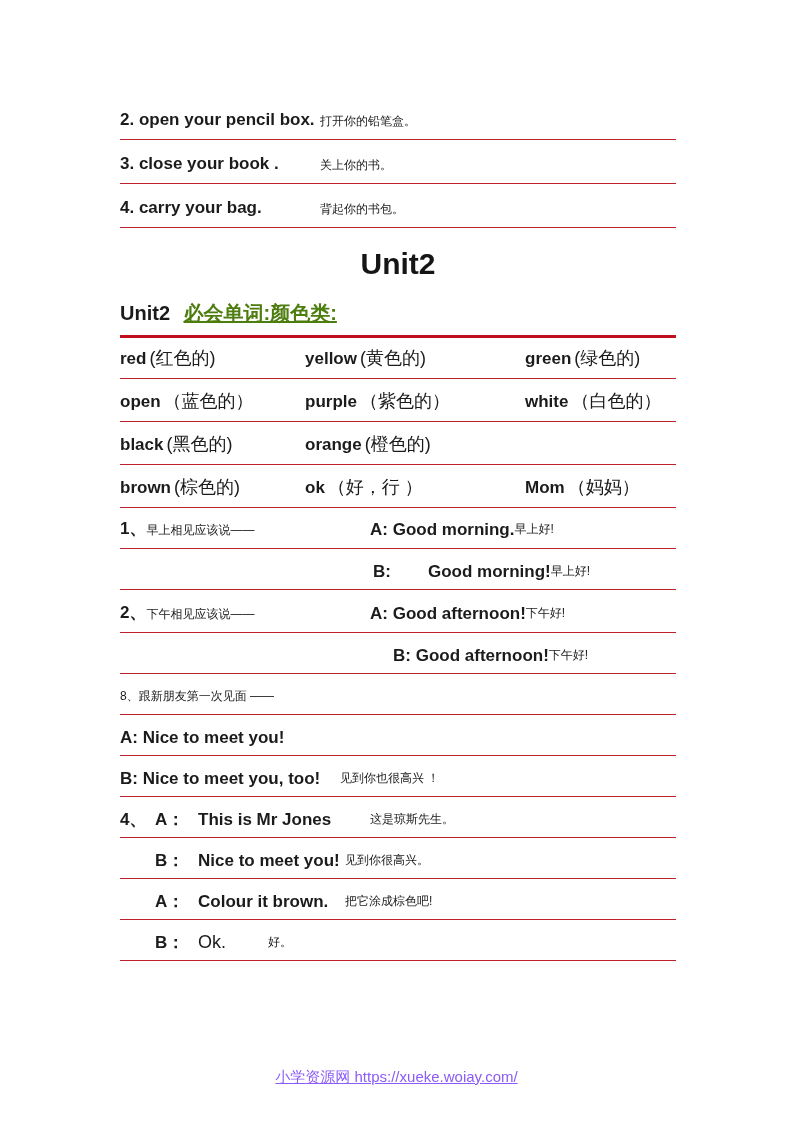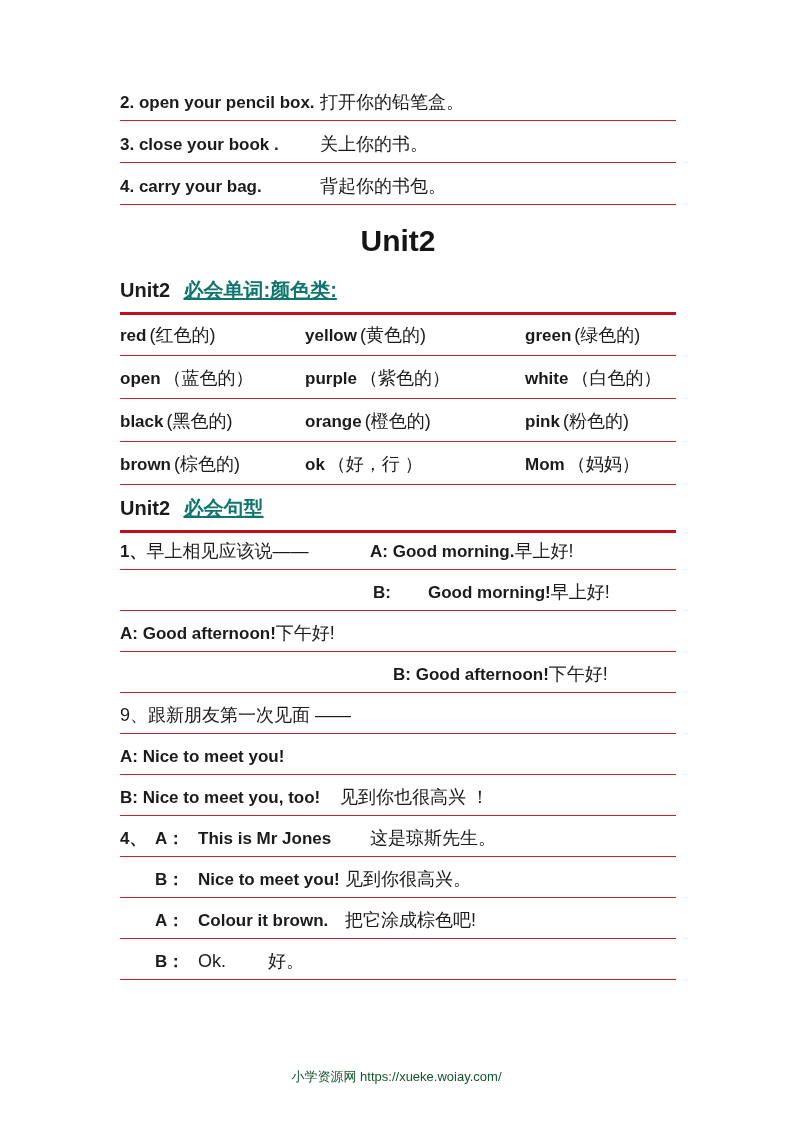--- a/index.html
+++ b/index.html
@@ -1,71 +1,71 @@
 <!DOCTYPE html>
 <html><head>
 <meta charset="utf-8">
 <style>
   html,body{margin:0;padding:0;background:#ffffff;}
   body{
     width:793px;height:1122px;position:relative;overflow:hidden;
     font-family:"Liberation Sans","DejaVu Sans",sans-serif;
     color:#1b1b1b;
   }
-  .doc{position:absolute;left:120px;top:91px;width:556px;}
+  .doc{position:absolute;left:120px;top:108px;width:556px;}
 
   
   .uline{border-bottom:1px solid #bf222d;}
 
   
   .cmd-line{display:flex;align-items:baseline;line-height:23px;
             padding-bottom:6px;margin-bottom:12px;font-size:17px;}
   .cmd-line .en{flex:0 0 200px;font-weight:bold;}
 
   
   .unit-title{text-align:center;font-size:30px;font-weight:bold;
               line-height:48px;margin:12px 0 12px 0;color:#151515;}
 
   
   .sec-head{font-size:20px;font-weight:bold;line-height:26px;
             padding-bottom:9px;margin-bottom:8px;
             border-bottom:3px solid #bf101c;}
-  .sec-head .blue{color:#0f766e;text-decoration:underline;
+  .sec-head .blue{color:#4d7c0f;text-decoration:underline;
                   text-decoration-thickness:2px;margin-left:8px;}
 
   
   .vocab-row{display:flex;align-items:baseline;line-height:24px;
              padding-bottom:7px;margin-bottom:10px;font-size:17px;}
   .vocab-row .c1{flex:0 0 185px;}
   .vocab-row .c2{flex:0 0 220px;}
   .vocab-row .c3{flex:1;}
   .w{font-weight:bold;}
   .m{font-weight:normal;font-size:18px;margin-left:3px;margin-top:17px;}
 
   
   .s-line{display:flex;align-items:center;line-height:21px;
           padding-bottom:7px;margin-bottom:12px;font-size:17px;}
   .en{font-weight:bold;}
-  .zh{font-weight:normal;font-size:18px;}
+  .zh{font-weight:normal;font-size:12px;}
   .num{font-weight:bold;}
   .num-reg{font-weight:normal;font-size:18px;}
   .sp35{flex:0 0 35px;}
   .sp43{flex:0 0 43px;}
   .sp55{flex:0 0 55px;}
   .sp70{flex:0 0 70px;}
   .sp147{flex:0 0 147px;}
   .sp172{flex:0 0 172px;}
   .sp220{flex:0 0 220px;}
   .sp250{flex:0 0 250px;}
   .ind253{padding-left:253px;}
   .ind273{padding-left:273px;}
 
   
   .footer{position:absolute;top:1068px;left:0;width:793px;
-          text-align:center;font-size:13px;color:#14532d;}
+          text-align:center;font-size:15px;color:#8b5cf6;text-decoration:underline;}
 </style>
 </head>
 <body>
 
 <div class="doc">
 
   <div class="cmd-line uline">
     <span class="en">2. open your pencil box.</span>
     <span class="zh">打开你的铅笔盒。</span>
   </div>
@@ -91,59 +91,57 @@
     <span class="c3"><span class="w">green</span><span class="m">(绿色的)</span></span>
   </div>
   <div class="vocab-row uline">
     <span class="c1"><span class="w">open</span><span class="m">（蓝色的）</span></span>
     <span class="c2"><span class="w">purple</span><span class="m">（紫色的）</span></span>
     <span class="c3"><span class="w">white</span><span class="m">（白色的）</span></span>
   </div>
   <div class="vocab-row uline">
     <span class="c1"><span class="w">black</span><span class="m">(黑色的)</span></span>
     <span class="c2"><span class="w">orange</span><span class="m">(橙色的)</span></span>
-    <span class="c3"><span class="w">pink</span><span class="m">(粉色的)</span></span>
   </div>
   <div class="vocab-row uline">
     <span class="c1"><span class="w">brown</span><span class="m">(棕色的)</span></span>
     <span class="c2"><span class="w">ok</span><span class="m">（好，行 ）</span></span>
     <span class="c3"><span class="w">Mom</span><span class="m">（妈妈）</span></span>
   </div>
 
-  <div class="sec-head">
-    <span>Unit2</span>
-    <span class="blue">必会句型</span>
-  </div>
 
   <div class="s-line uline">
     <span class="sp250">
       <span class="num">1、</span><span class="zh">早上相见应该说——</span>
     </span>
     <span class="en">A: Good morning.</span>
       <span class="zh">早上好!</span>
   </div>
 
   <div class="s-line uline ind253">
     <span class="en sp55">B:</span>
     <span class="en">Good morning!</span>
       <span class="zh">早上好!</span>
   </div>
 
   <div class="s-line uline">
+    <span class="sp250">
+      <span class="num">2、</span><span class="zh">下午相见应该说——</span>
+    </span>
     <span class="en">A: Good afternoon!</span>
       <span class="zh">下午好!</span>
   </div>
 
   <div class="s-line uline ind273">
     <span class="en">B: Good afternoon!</span>
       <span class="zh">下午好!</span>
   </div>
 
   <div class="s-line uline">
-    <span class="zh">9、跟新朋友第一次见面 ——</span>
+    <span class="zh">8、跟新朋友第一次见面 ——</span>
   </div>
 
   <div class="s-line uline">
     <span class="en">A: Nice to meet you!</span>
   </div>
 
   <div class="s-line uline">
     <span class="en sp220">B: Nice to meet you, too!</span>
     <span class="zh">见到你也很高兴 ！</span>
   </div>

